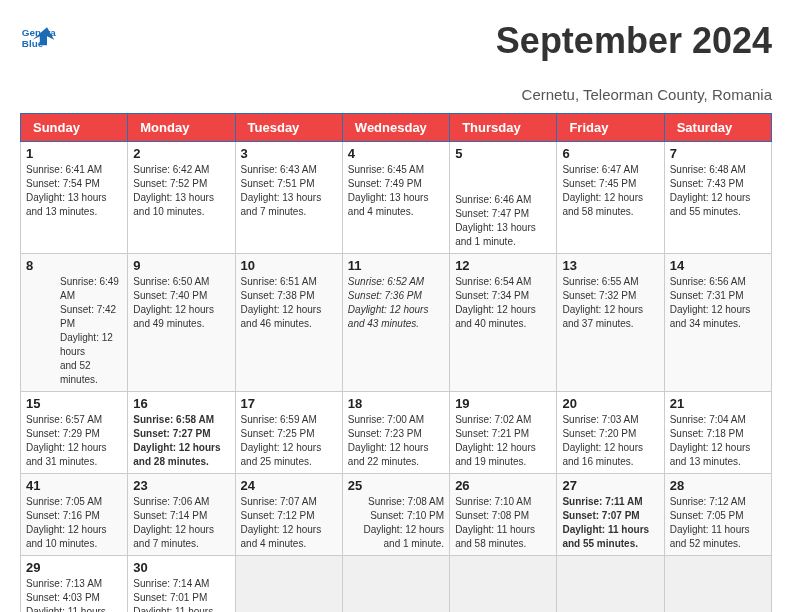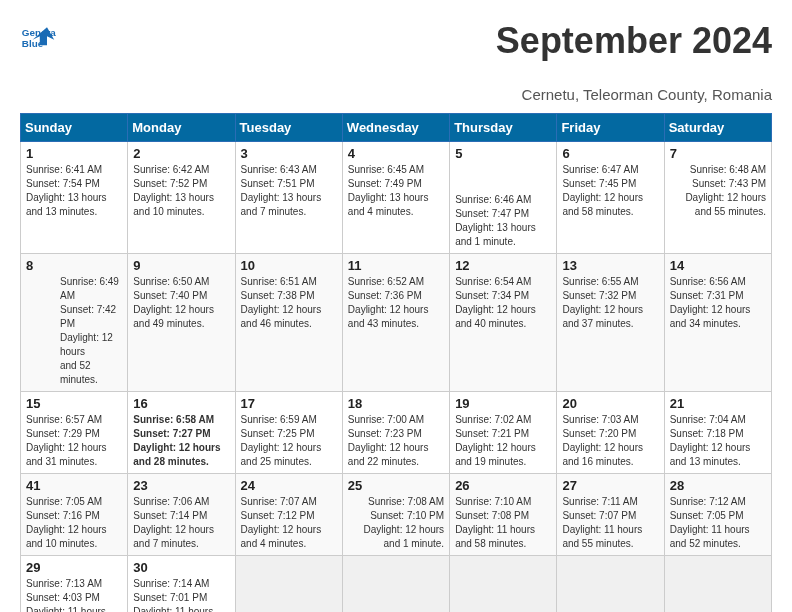--- a/index.html
+++ b/index.html
@@ -37,23 +37,23 @@
       font-size: 15px;
       color: #555;
       margin-top: 24px;
     }
     table {
       width: 100%;
       border-collapse: collapse;
       font-size: 11px;
     }
     thead tr th {
-      background: #0369a1;
+      background: #ef4444;
       color: #fff;
-      padding: 6px 4px;
+      padding: 6px 12px;
       text-align: left;
       font-size: 13px;
       font-weight: bold;
       border: 1px solid #2a6db5;
     }
     tbody tr td {
       border: 1px solid #ccc;
       padding: 4px 5px;
       vertical-align: top;
       height: 80px;
@@ -143,21 +143,21 @@
         </td>
         <td>
           <span class="day-num">6</span>
           <div class="day-info" style="white-space: pre-line;">Sunrise: 6:47 AM
 Sunset: 7:45 PM
 Daylight: 12 hours
 and 58 minutes.</div>
         </td>
         <td>
           <span class="day-num">7</span>
-          <div class="day-info" style="white-space: pre-line; text-align: right;">Sunrise: 6:48 AM
+          <div class="day-info" style="white-space: pre-line;">Sunrise: 6:48 AM
 Sunset: 7:43 PM
 Daylight: 12 hours
 and 55 minutes.</div>
         </td>
       </tr>
       <tr>
         <td>
           <span class="day-num">8</span>
           <div class="day-info" style="white-space: pre-line; margin-left: 34px;">Sunrise: 6:49 AM
 Sunset: 7:42 PM
@@ -173,21 +173,21 @@
         </td>
         <td>
           <span class="day-num">10</span>
           <div class="day-info" style="white-space: pre-line;">Sunrise: 6:51 AM
 Sunset: 7:38 PM
 Daylight: 12 hours
 and 46 minutes.</div>
         </td>
         <td>
           <span class="day-num">11</span>
-          <div class="day-info" style="white-space: pre-line;">Sunrise: 6:52 AM
+          <div class="day-info" style="white-space: pre-line; font-style: italic;">Sunrise: 6:52 AM
 Sunset: 7:36 PM
 Daylight: 12 hours
 and 43 minutes.</div>
         </td>
         <td>
           <span class="day-num">12</span>
           <div class="day-info" style="white-space: pre-line;">Sunrise: 6:54 AM
 Sunset: 7:34 PM
 Daylight: 12 hours
 and 40 minutes.</div>
@@ -289,21 +289,21 @@
         </td>
         <td>
           <span class="day-num">26</span>
           <div class="day-info" style="white-space: pre-line;">Sunrise: 7:10 AM
 Sunset: 7:08 PM
 Daylight: 11 hours
 and 58 minutes.</div>
         </td>
         <td>
           <span class="day-num">27</span>
-          <div class="day-info" style="white-space: pre-line;">Sunrise: 7:11 AM
+          <div class="day-info" style="white-space: pre-line; font-weight: bold;">Sunrise: 7:11 AM
 Sunset: 7:07 PM
 Daylight: 11 hours
 and 55 minutes.</div>
         </td>
         <td>
           <span class="day-num">28</span>
           <div class="day-info" style="white-space: pre-line;">Sunrise: 7:12 AM
 Sunset: 7:05 PM
 Daylight: 11 hours
 and 52 minutes.</div>

